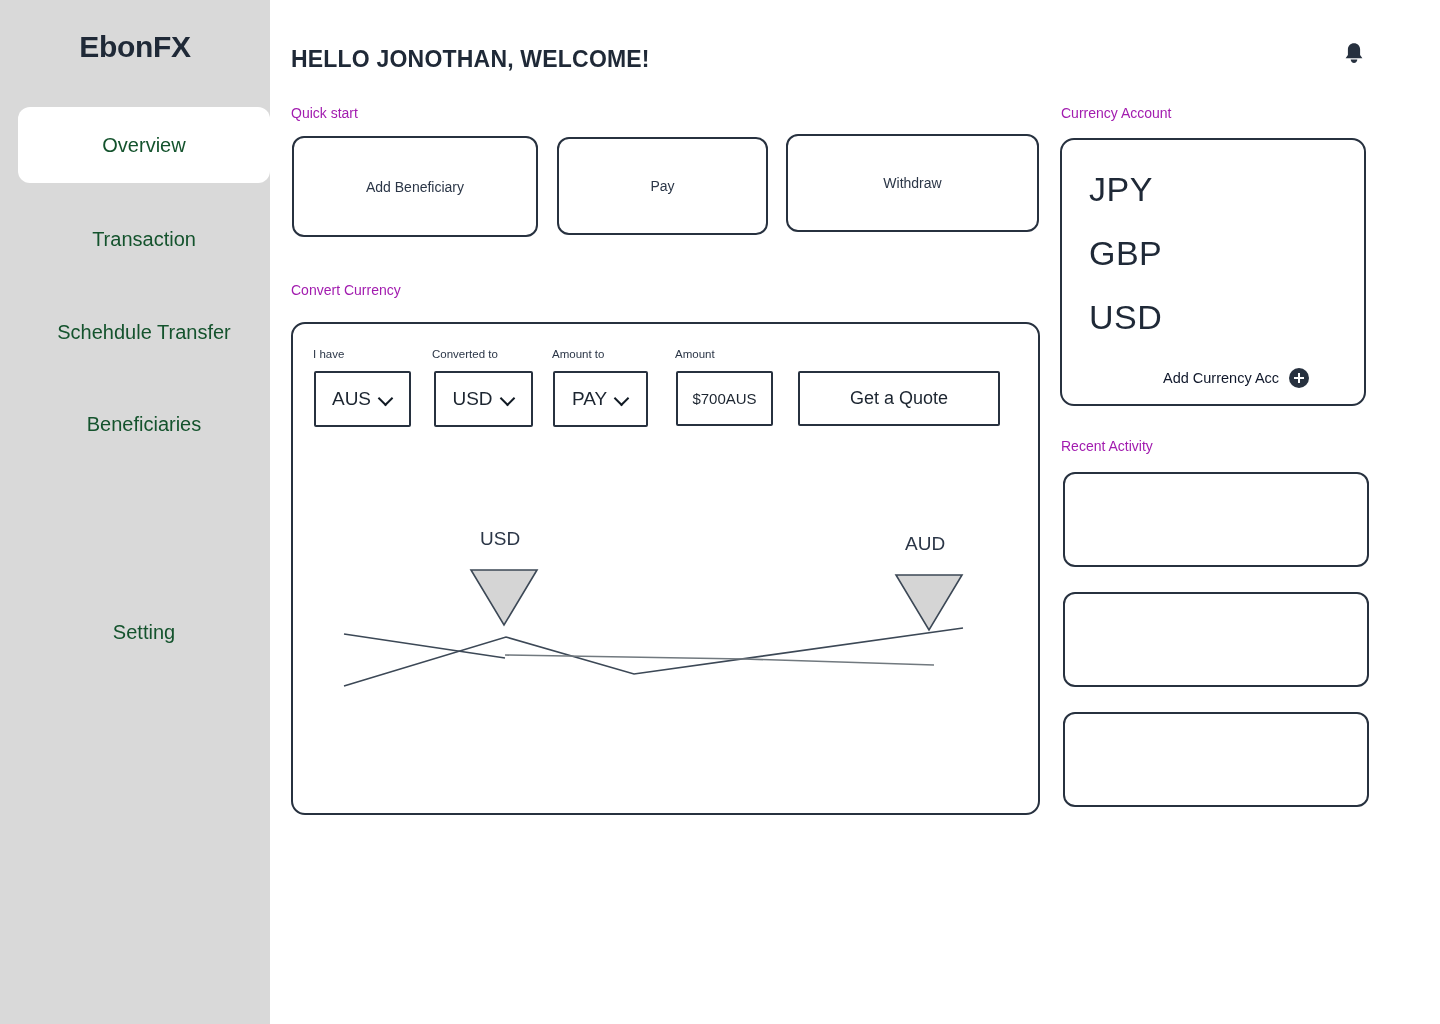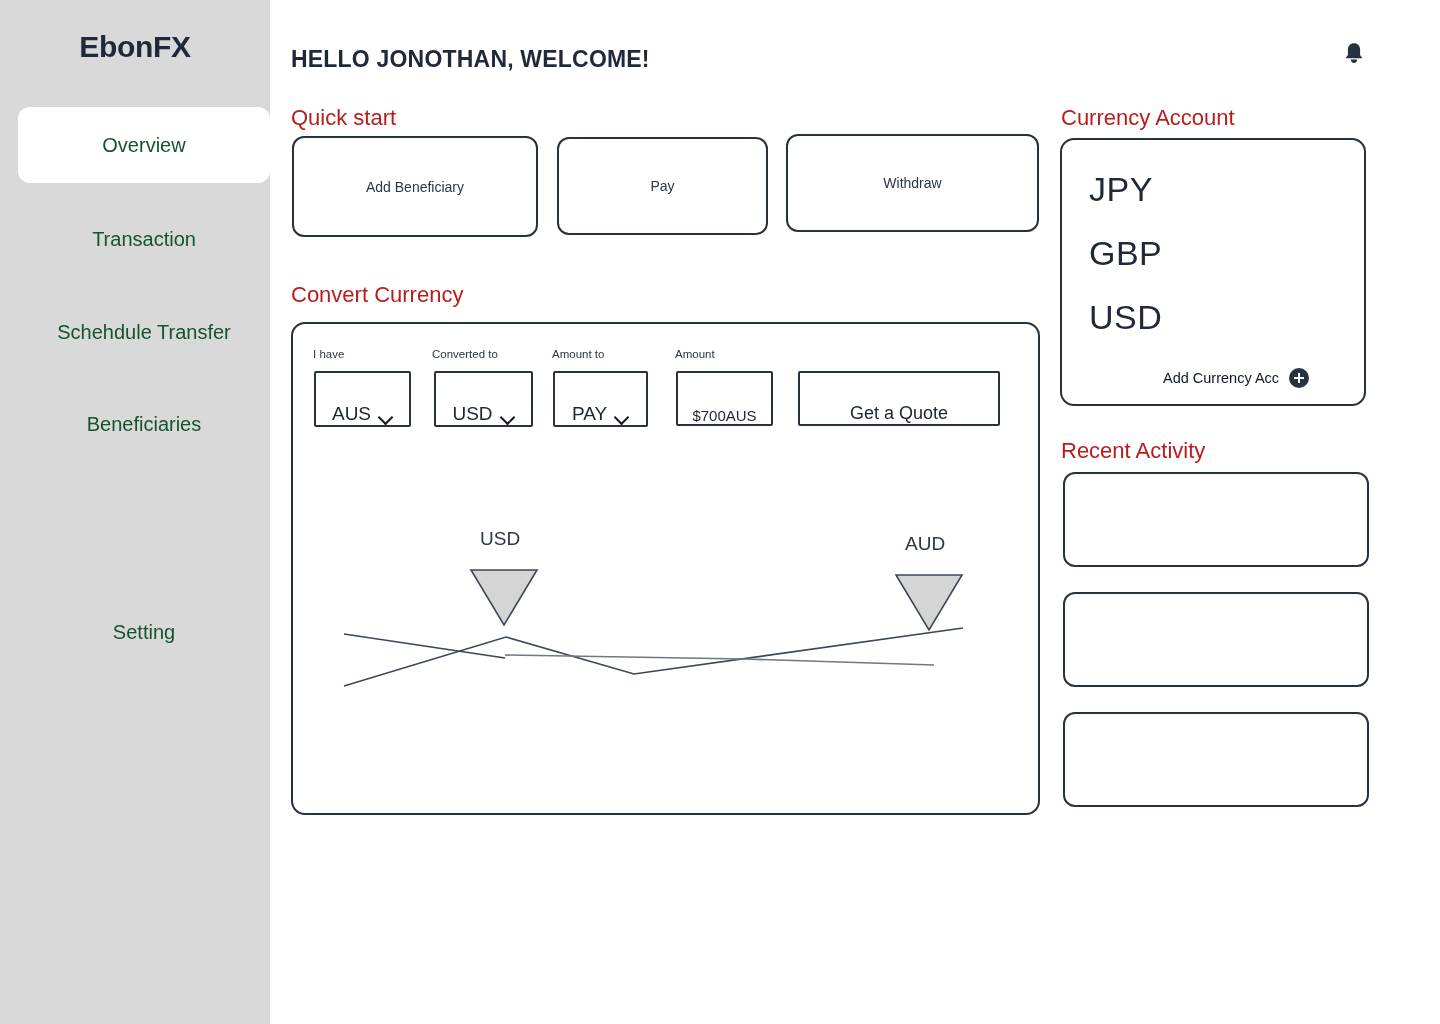--- a/index.html
+++ b/index.html
@@ -75,22 +75,22 @@
     position: absolute;
     left: 1336px; top: 36px;
     width: 36px; height: 36px;
     cursor: pointer;
     display: flex; align-items: center; justify-content: center;
   }
 
   
   .section-label {
     position: absolute;
-    font-size: 22px;
-    color: #b91c1c;
+    font-size: 14px;
+    color: #a21caf;
     white-space: nowrap;
   }
   #lbl-quick-start   { left: 291px;  top: 105px; }
   #lbl-convert       { left: 291px;  top: 282px; }
   #lbl-currency-acct { left: 1061px; top: 105px; }
   #lbl-recent        { left: 1061px; top: 438px; }
 
   
   .qs-btn {
     position: absolute;
@@ -128,21 +128,21 @@
   #lbl-converted-to { left: 432px; top: 348px; }
   #lbl-amount-to    { left: 552px; top: 348px; }
   #lbl-amount       { left: 675px; top: 348px; }
 
   .ctrl {
     position: absolute;
     background: #ffffff;
     border: 2px solid #27313f;
     border-radius: 2px;
     display: flex;
-    align-items: flex-end;
+    align-items: center;
     justify-content: center;
     font-size: 19px;
     color: #1c2530;
     cursor: pointer;
   }
   #sel-i-have       { left: 314px; top: 371px; width: 97px; height: 56px; }
   #sel-converted-to { left: 434px; top: 371px; width: 99px; height: 56px; }
   #sel-amount-to    { left: 553px; top: 371px; width: 95px; height: 56px; }
   #inp-amount       { left: 676px; top: 371px; width: 97px; height: 55px; font-size: 15px; }
   #btn-get-quote    { left: 798px; top: 371px; width: 202px; height: 55px; font-size: 18px; }

